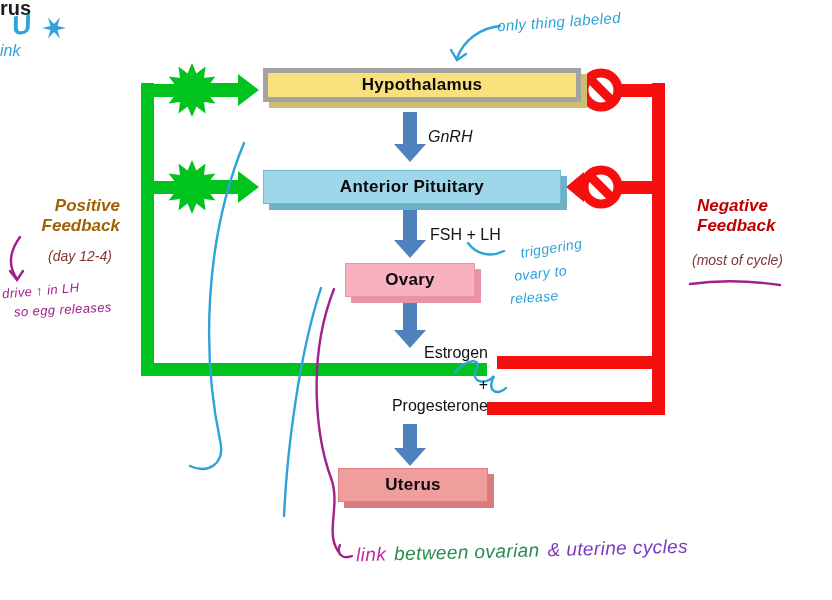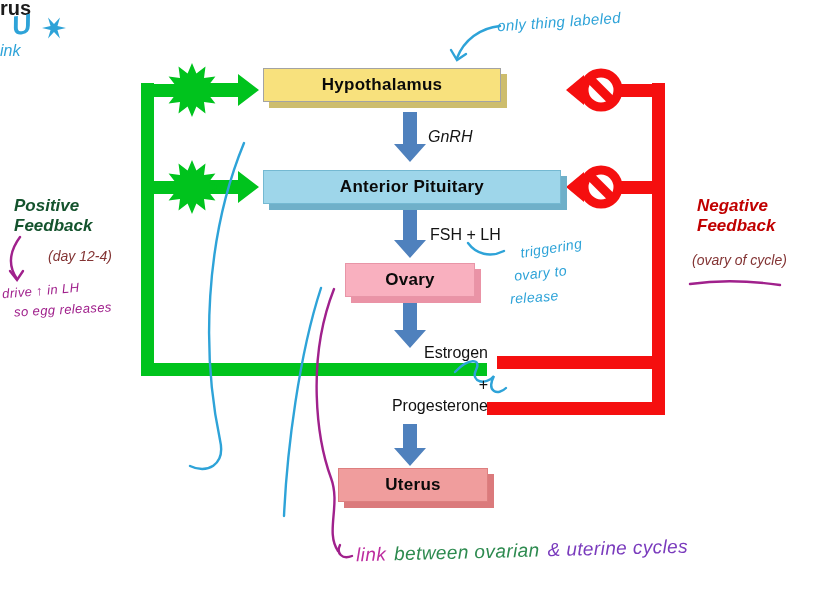--- a/index.html
+++ b/index.html
@@ -2,30 +2,30 @@
 <html><head>
 <meta charset="utf-8">
 <style>
   *{box-sizing:border-box;margin:0;padding:0}
   html,body{background:#fff}
   body{font-family:"Liberation Sans",sans-serif;color:#111}
   .canvas{position:relative;width:832px;height:600px;background:#fff;overflow:hidden}
   svg.layer{position:absolute;left:0;top:0}
   .node{position:absolute;height:34px;display:flex;align-items:center;justify-content:center;
         font-weight:700;font-size:17px;color:#0a0a0a;letter-spacing:.3px}
-  .node-hypo{left:263px;top:68px;width:238px;background:#f8e17d;border:1px solid #a3a3a3;box-shadow:6px 6px 0 #cdbd6d}
+  .node-hypo{left:263px;top:68px;width:318px;background:#f8e17d;border:5px solid #a3a3a3;box-shadow:6px 6px 0 #cdbd6d}
   .node-ap{left:263px;top:170px;width:298px;background:#9ed6ea;border:1px solid #74b9d2;box-shadow:6px 6px 0 #6fb0c9}
   .node-ovary{left:345px;top:263px;width:130px;background:#f9b0bf;border:1px solid #e895a7;box-shadow:6px 6px 0 #ea93a6}
   .node-uterus{left:338px;top:468px;width:150px;background:#f09d9d;border:1px solid #dd7f7f;box-shadow:6px 6px 0 #db7a7c}
   .lbl{position:absolute;font-size:16px;color:#141414}
   .lbl-gnrh{left:428px;top:128px;font-style:italic}
   .lbl-fsh{left:430px;top:226px}
   .hormone-col{position:absolute;left:328px;width:160px;text-align:right;font-size:16px}
   .fb{position:absolute;font-weight:700;font-style:italic;font-size:17px;line-height:1.15}
-  .fb-pos{left:14px;top:196px;width:100px;text-align:left;color:#14532d}
+  .fb-pos{left:20px;top:196px;width:100px;text-align:right;color:#a16207}
   .fb-neg{left:697px;top:196px;width:110px;color:#c00000}
   .fb-note{position:absolute;font-style:italic;font-size:14px;color:#833434}
   .note-pos{left:30px;top:248px;width:100px;text-align:center}
   .note-neg{left:692px;top:252px;width:130px}
   .hand{position:absolute;font-style:italic;letter-spacing:.4px}
   .hand-blue{color:#2ea3d8}
   .hand-purple{color:#a0218c}
   .hw-only{left:497px;top:13px;font-size:15px;transform:rotate(-4deg)}
   .hw-trig1{left:520px;top:240px;font-size:14px;transform:rotate(-9deg)}
   .hw-trig2{left:514px;top:265px;font-size:14px;transform:rotate(-6deg)}
@@ -128,21 +128,21 @@
 
   <div class="lbl lbl-gnrh">GnRH</div>
   <div class="lbl lbl-fsh">FSH + LH</div>
   <div class="hormone-col" style="top:344px">Estrogen</div>
   <div class="hormone-col" style="top:376px">+</div>
   <div class="hormone-col" style="top:397px">Progesterone</div>
 
   <div class="fb fb-pos">Positive Feedback</div>
   <div class="fb-note note-pos">(day 12-4)</div>
   <div class="fb fb-neg">Negative Feedback</div>
-  <div class="fb-note note-neg">(ovary of cycle)</div>
+  <div class="fb-note note-neg">(most of cycle)</div>
 
   <div class="hand hand-blue hw-only">only thing labeled</div>
   <div class="hand hand-blue hw-trig1">triggering</div>
   <div class="hand hand-blue hw-trig2">ovary to</div>
   <div class="hand hand-blue hw-trig3">release</div>
   <div class="hand hand-purple hw-drive1">drive ↑ in LH</div>
   <div class="hand hand-purple hw-drive2">so egg releases</div>
   <div class="hand hw-bottom">
     <span class="w-link">link</span><span class="w-between">between ovarian</span><span class="w-rest">&amp; uterine cycles</span>
   </div>

